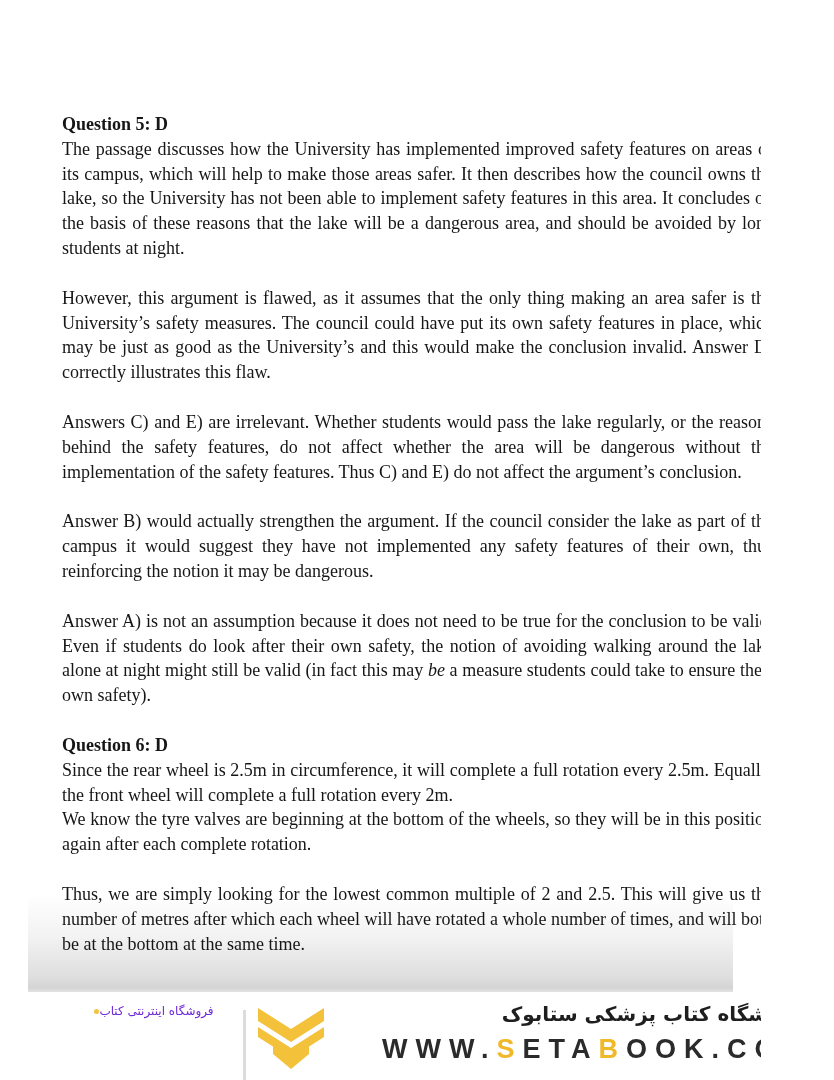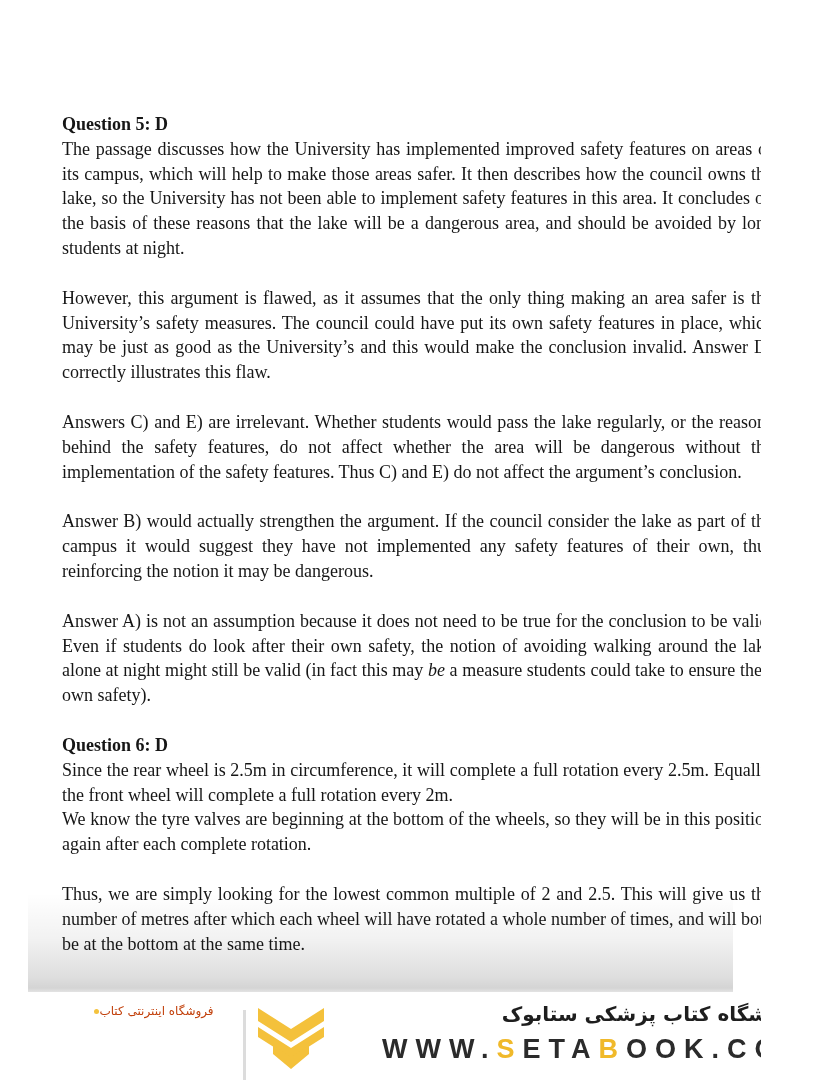--- a/index.html
+++ b/index.html
@@ -25,21 +25,21 @@
   
   .footer{position:absolute;left:0;top:992px;width:834px;height:88px;background:#ffffff;z-index:3;}
 
   .logo{position:absolute;left:68px;top:6px;width:168px;text-align:center;}
   .wordmark{direction:rtl;unicode-bidi:isolate;font-family:"DejaVu Sans","Liberation Sans",sans-serif;
             font-weight:bold;font-size:30px;line-height:40px;white-space:nowrap;}
   .wordmark .accent{color:#F4C23C;}
   .wordmark .graypart{color:#9C9C9C;}
   .logo-chevrons{color:#9C9C9C;font-weight:bold;}
   .tagline{direction:rtl;unicode-bidi:isolate;font-family:"DejaVu Sans","Liberation Sans",sans-serif;
-           font-size:12px;color:#c2410c;margin-top:6px;white-space:nowrap;}
+           font-size:12px;color:#6d28d9;margin-top:6px;white-space:nowrap;}
   .tagline .dot{display:inline-block;width:5px;height:5px;border-radius:50%;
                 background:#F4C23C;vertical-align:middle;margin-left:4px;}
 
   .logo-divider{position:absolute;left:243px;top:18px;width:3px;height:70px;background:#DCDCDC;}
   .emblem{position:absolute;left:256px;top:16px;}
 
   .footer-right{position:absolute;right:28px;top:8px;text-align:right;}
   .fa-title{direction:rtl;unicode-bidi:isolate;font-family:"DejaVu Sans","Liberation Sans",sans-serif;
             font-size:20px;color:#1E1E1E;line-height:28px;white-space:nowrap;font-weight:bold;}
   .url{font-family:"Liberation Sans","DejaVu Sans",sans-serif;font-weight:bold;font-size:27px;

